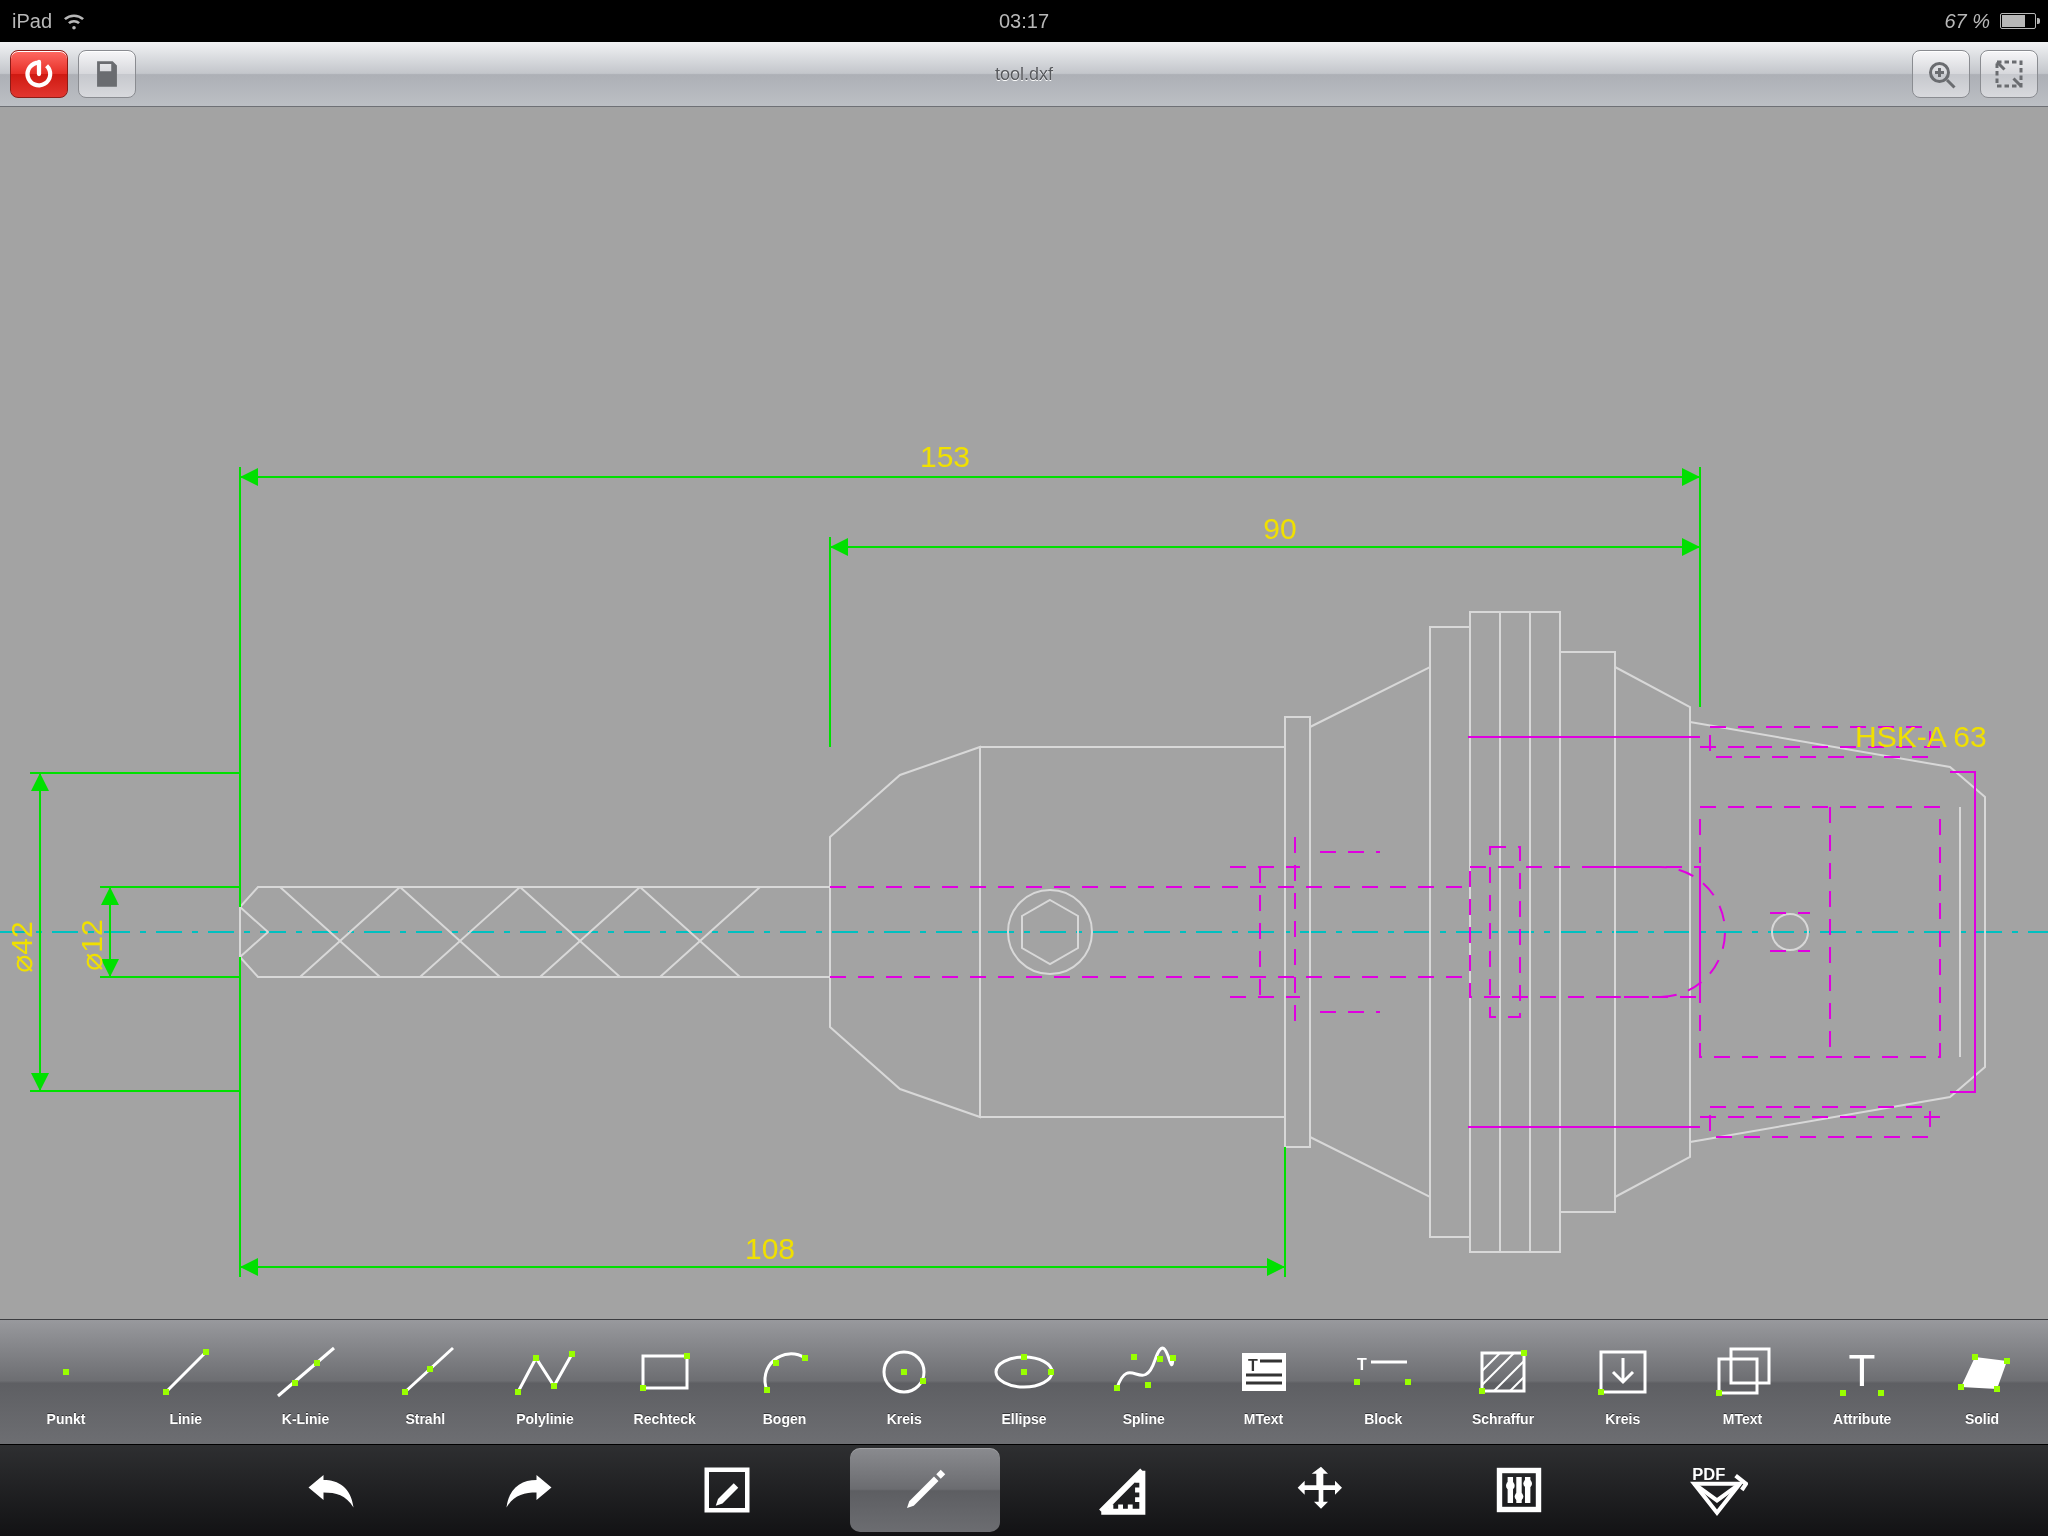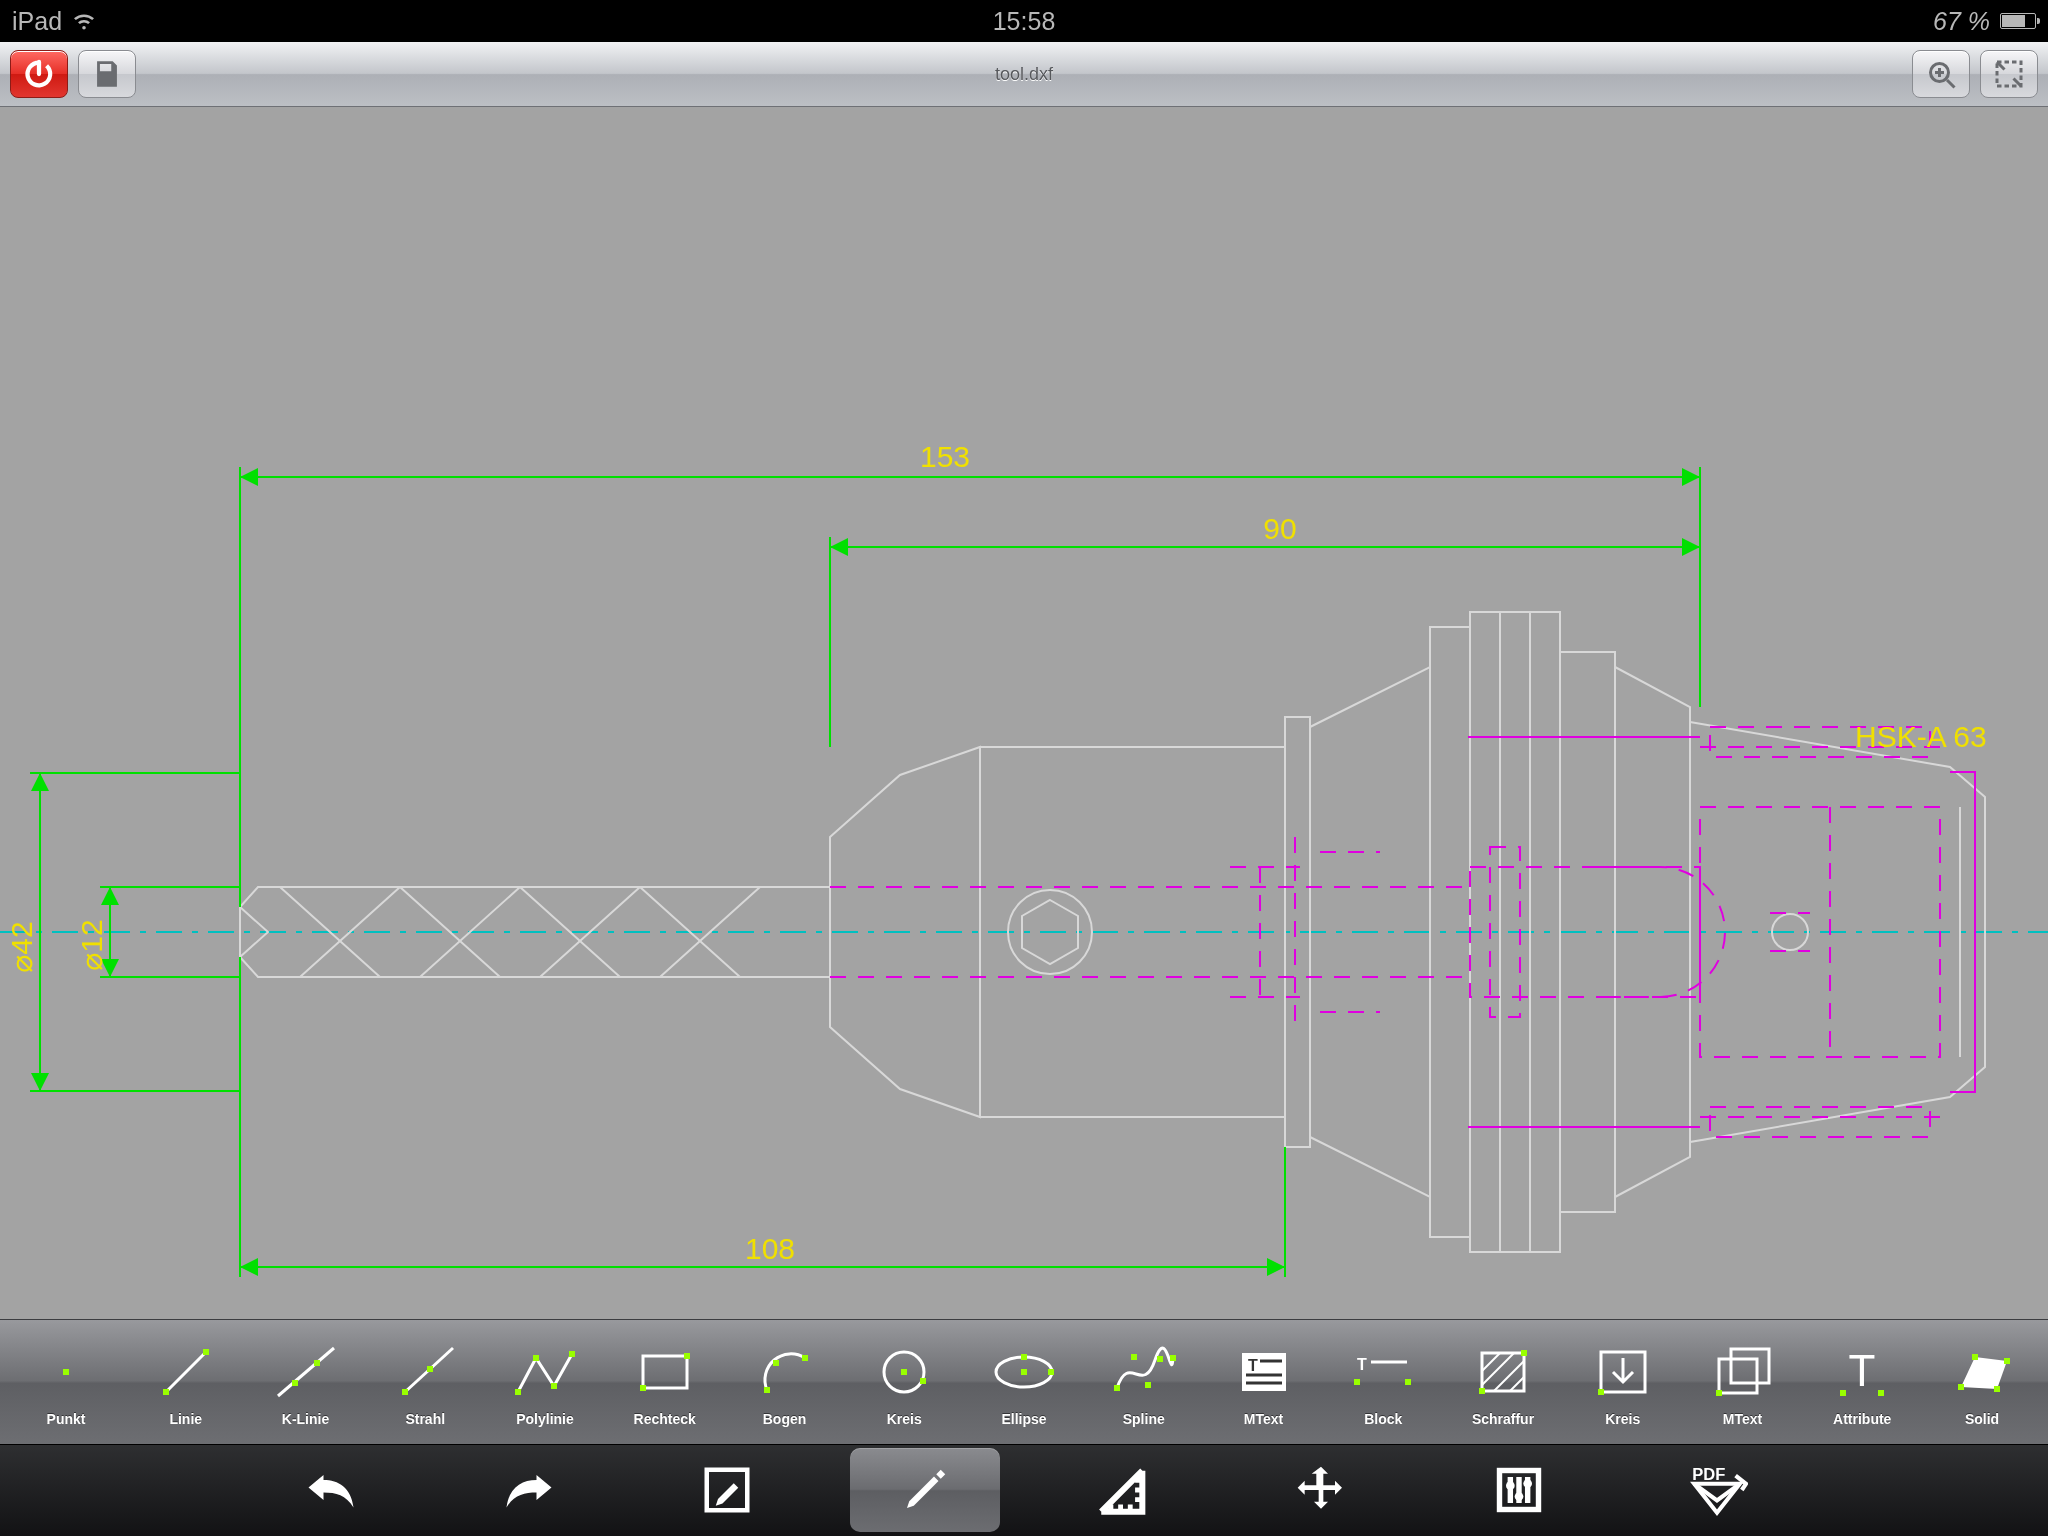--- a/index.html
+++ b/index.html
@@ -2,21 +2,21 @@
 <html><head>
 <meta charset="utf-8">
 <style>
   * { box-sizing: border-box; margin: 0; padding: 0; }
   html, body { width: 2048px; height: 1536px; overflow: hidden; font-family: "Helvetica Neue", Arial, sans-serif; }
   body { background: #000; display: flex; flex-direction: column; }
 
   
   .statusbar {
     height: 44px; background: #000; color: #b8b8b8;
-    display: flex; align-items: center; font-size: 25px; font-weight: 500;
+    display: flex; align-items: center; font-size: 20px; font-weight: 500;
     padding: 0 12px; position: relative;
   }
   .statusbar .left { display: flex; align-items: center; gap: 10px; }
   .statusbar .center { position: absolute; left: 50%; transform: translateX(-50%); }
   .statusbar .right { margin-left: auto; display: flex; align-items: center; gap: 6px; font-style: italic; }
   .wifi-icon svg { display: block; }
   .battery { display: inline-flex; align-items: center; }
   .battery-shell { width: 36px; height: 16px; border: 1.5px solid #b8b8b8; border-radius: 2px; position: relative; margin-left: 4px; }
   .battery-shell::after { content:""; position:absolute; right:-5px; top:4px; width:3px; height:6px; background:#b8b8b8; border-radius:0 2px 2px 0;}
   .battery-fill { position:absolute; left:1px; top:1px; bottom:1px; width:67%; background:#b8b8b8; }
@@ -75,21 +75,21 @@
 
 <div class="statusbar">
   <div class="left">
     <span>iPad</span>
     <span class="wifi-icon">
       <svg width="24" height="18" viewBox="0 0 24 18">
           <path d="M12 17.5a1.8 1.8 0 100-3.6 1.8 1.8 0 000 3.6zM6 10.2a9 9 0 0112 0l-1.8 1.8a6.4 6.4 0 00-8.4 0zM2 6.2a15 15 0 0120 0L20.2 8A12.4 12.4 0 003.8 8z" fill="#b8b8b8"></path>
         </svg>
     </span>
   </div>
-  <div class="center">15:58</div>
+  <div class="center">03:17</div>
   <div class="right">
     <span>67 %</span>
     <span class="battery">
       <span class="battery-shell">
           <span class="battery-fill"></span>
         </span>
     </span>
   </div>
 </div>
 

